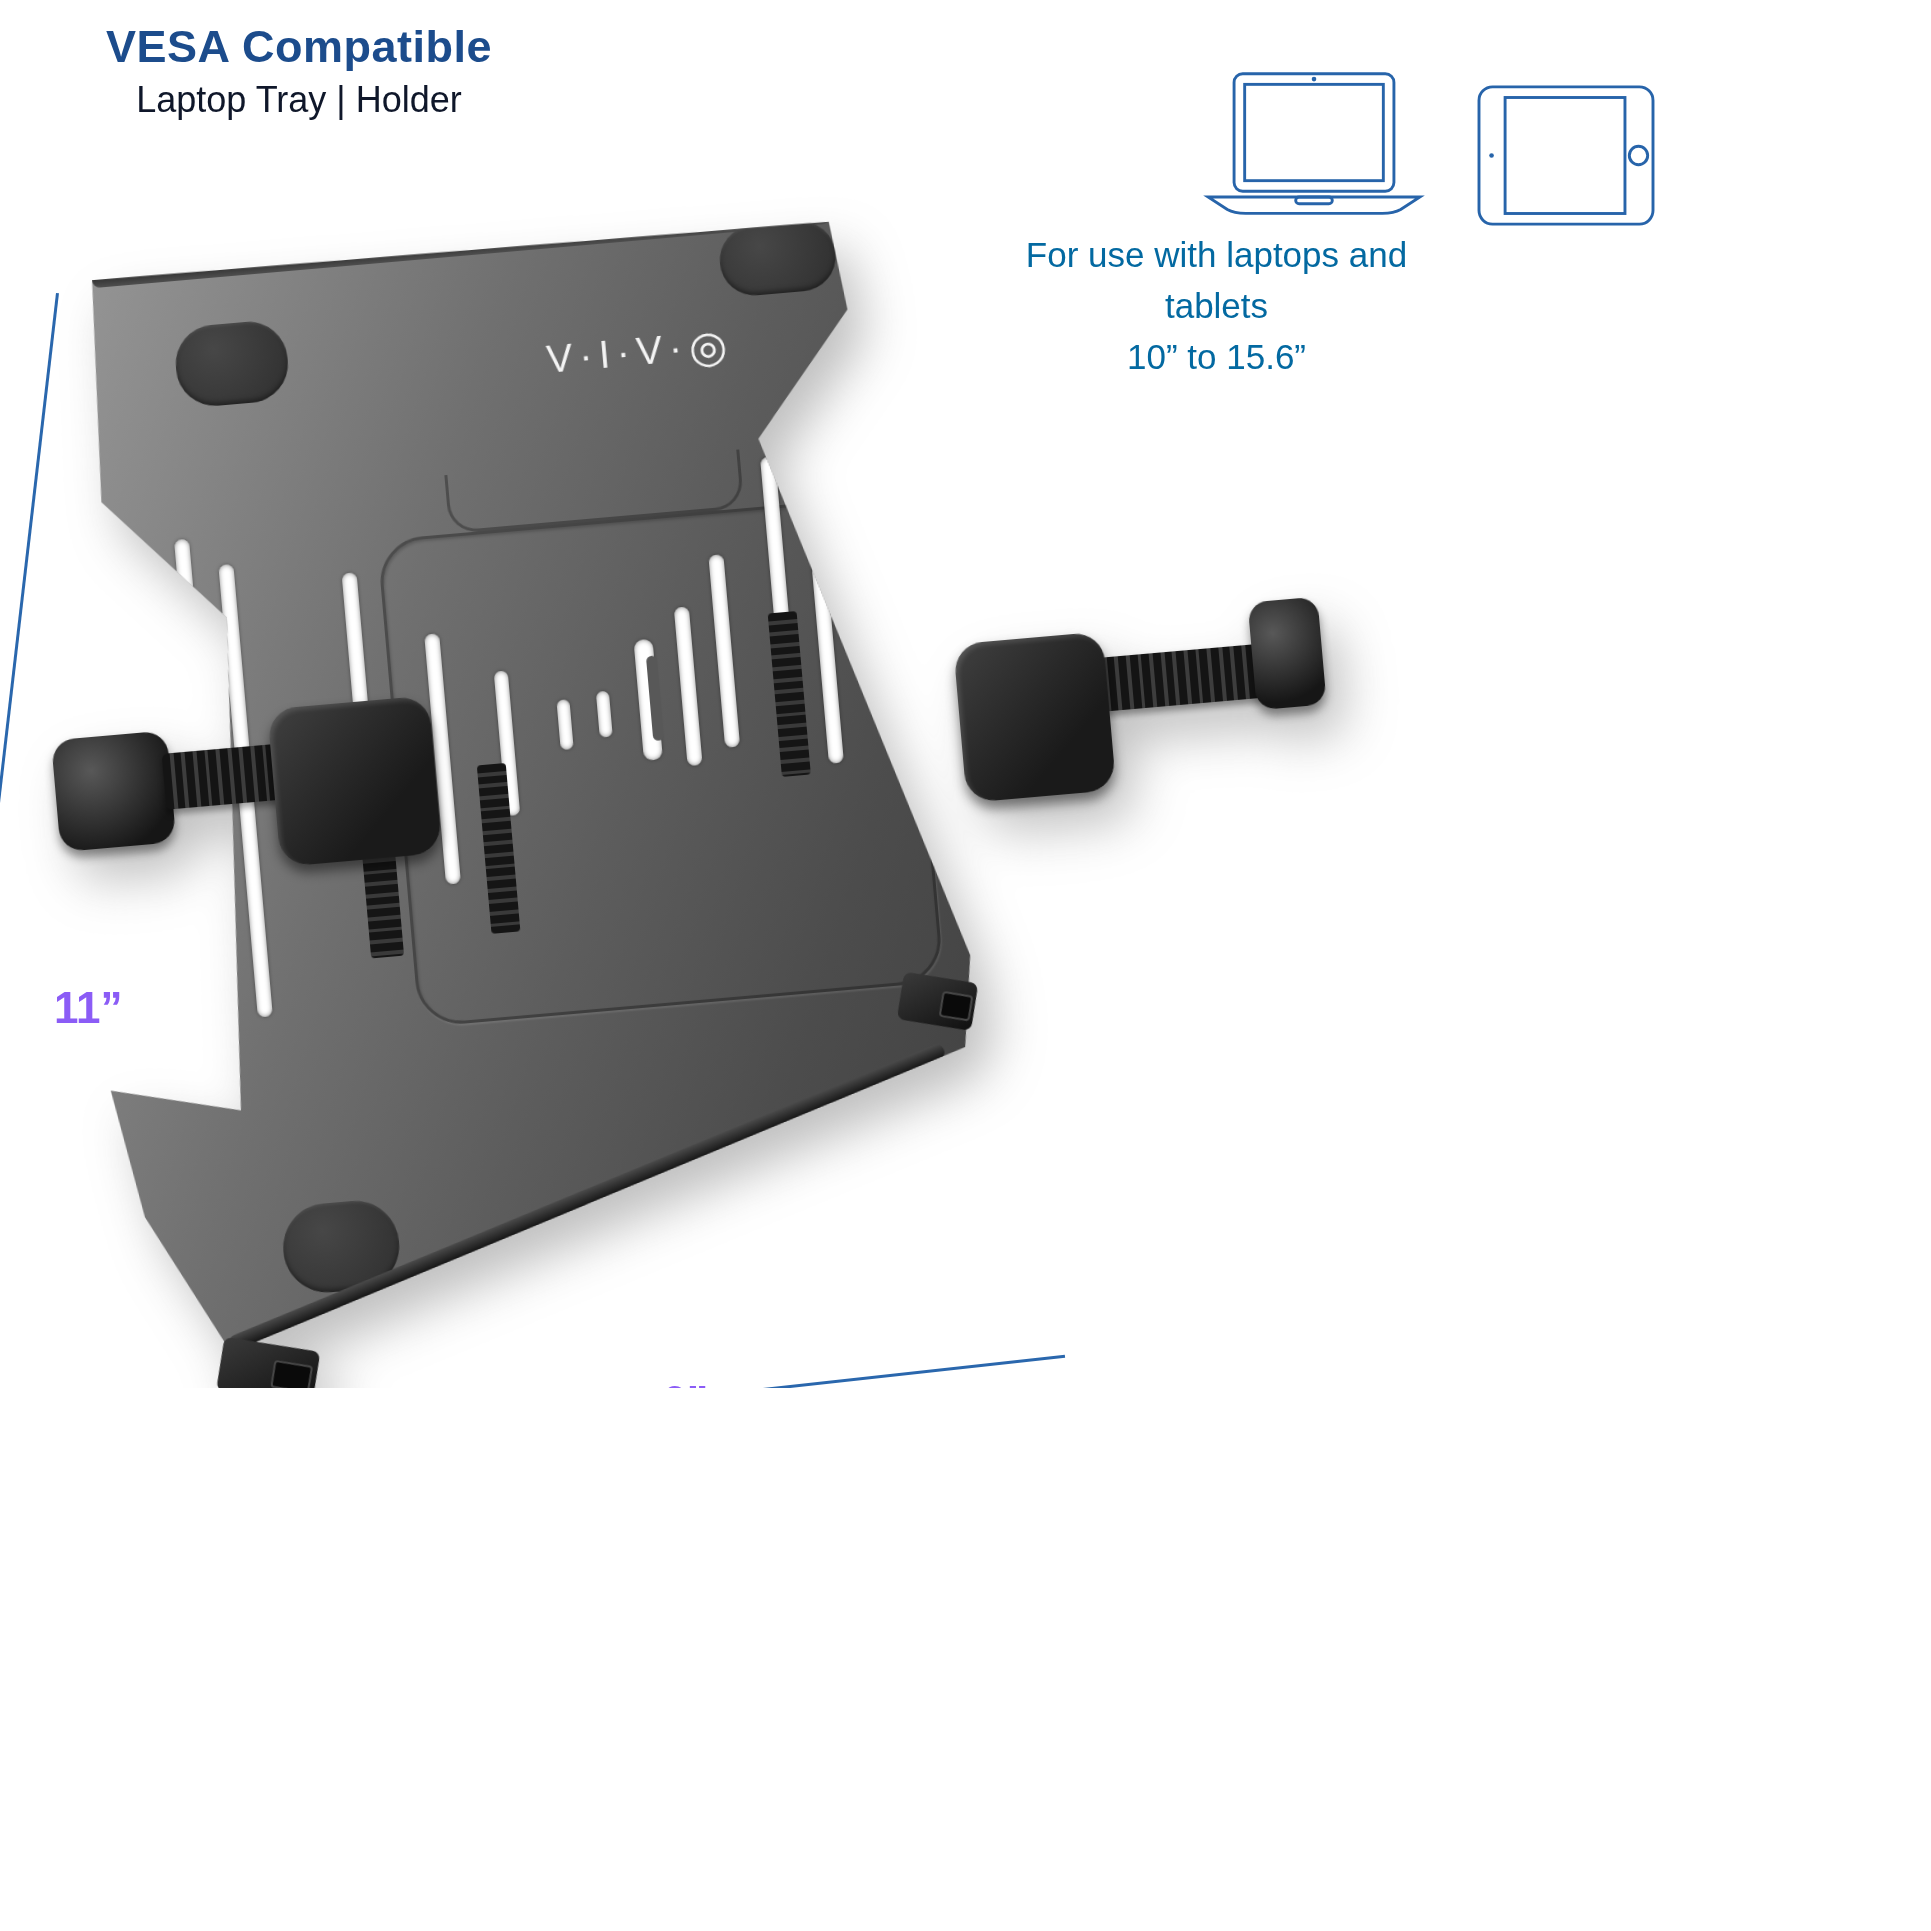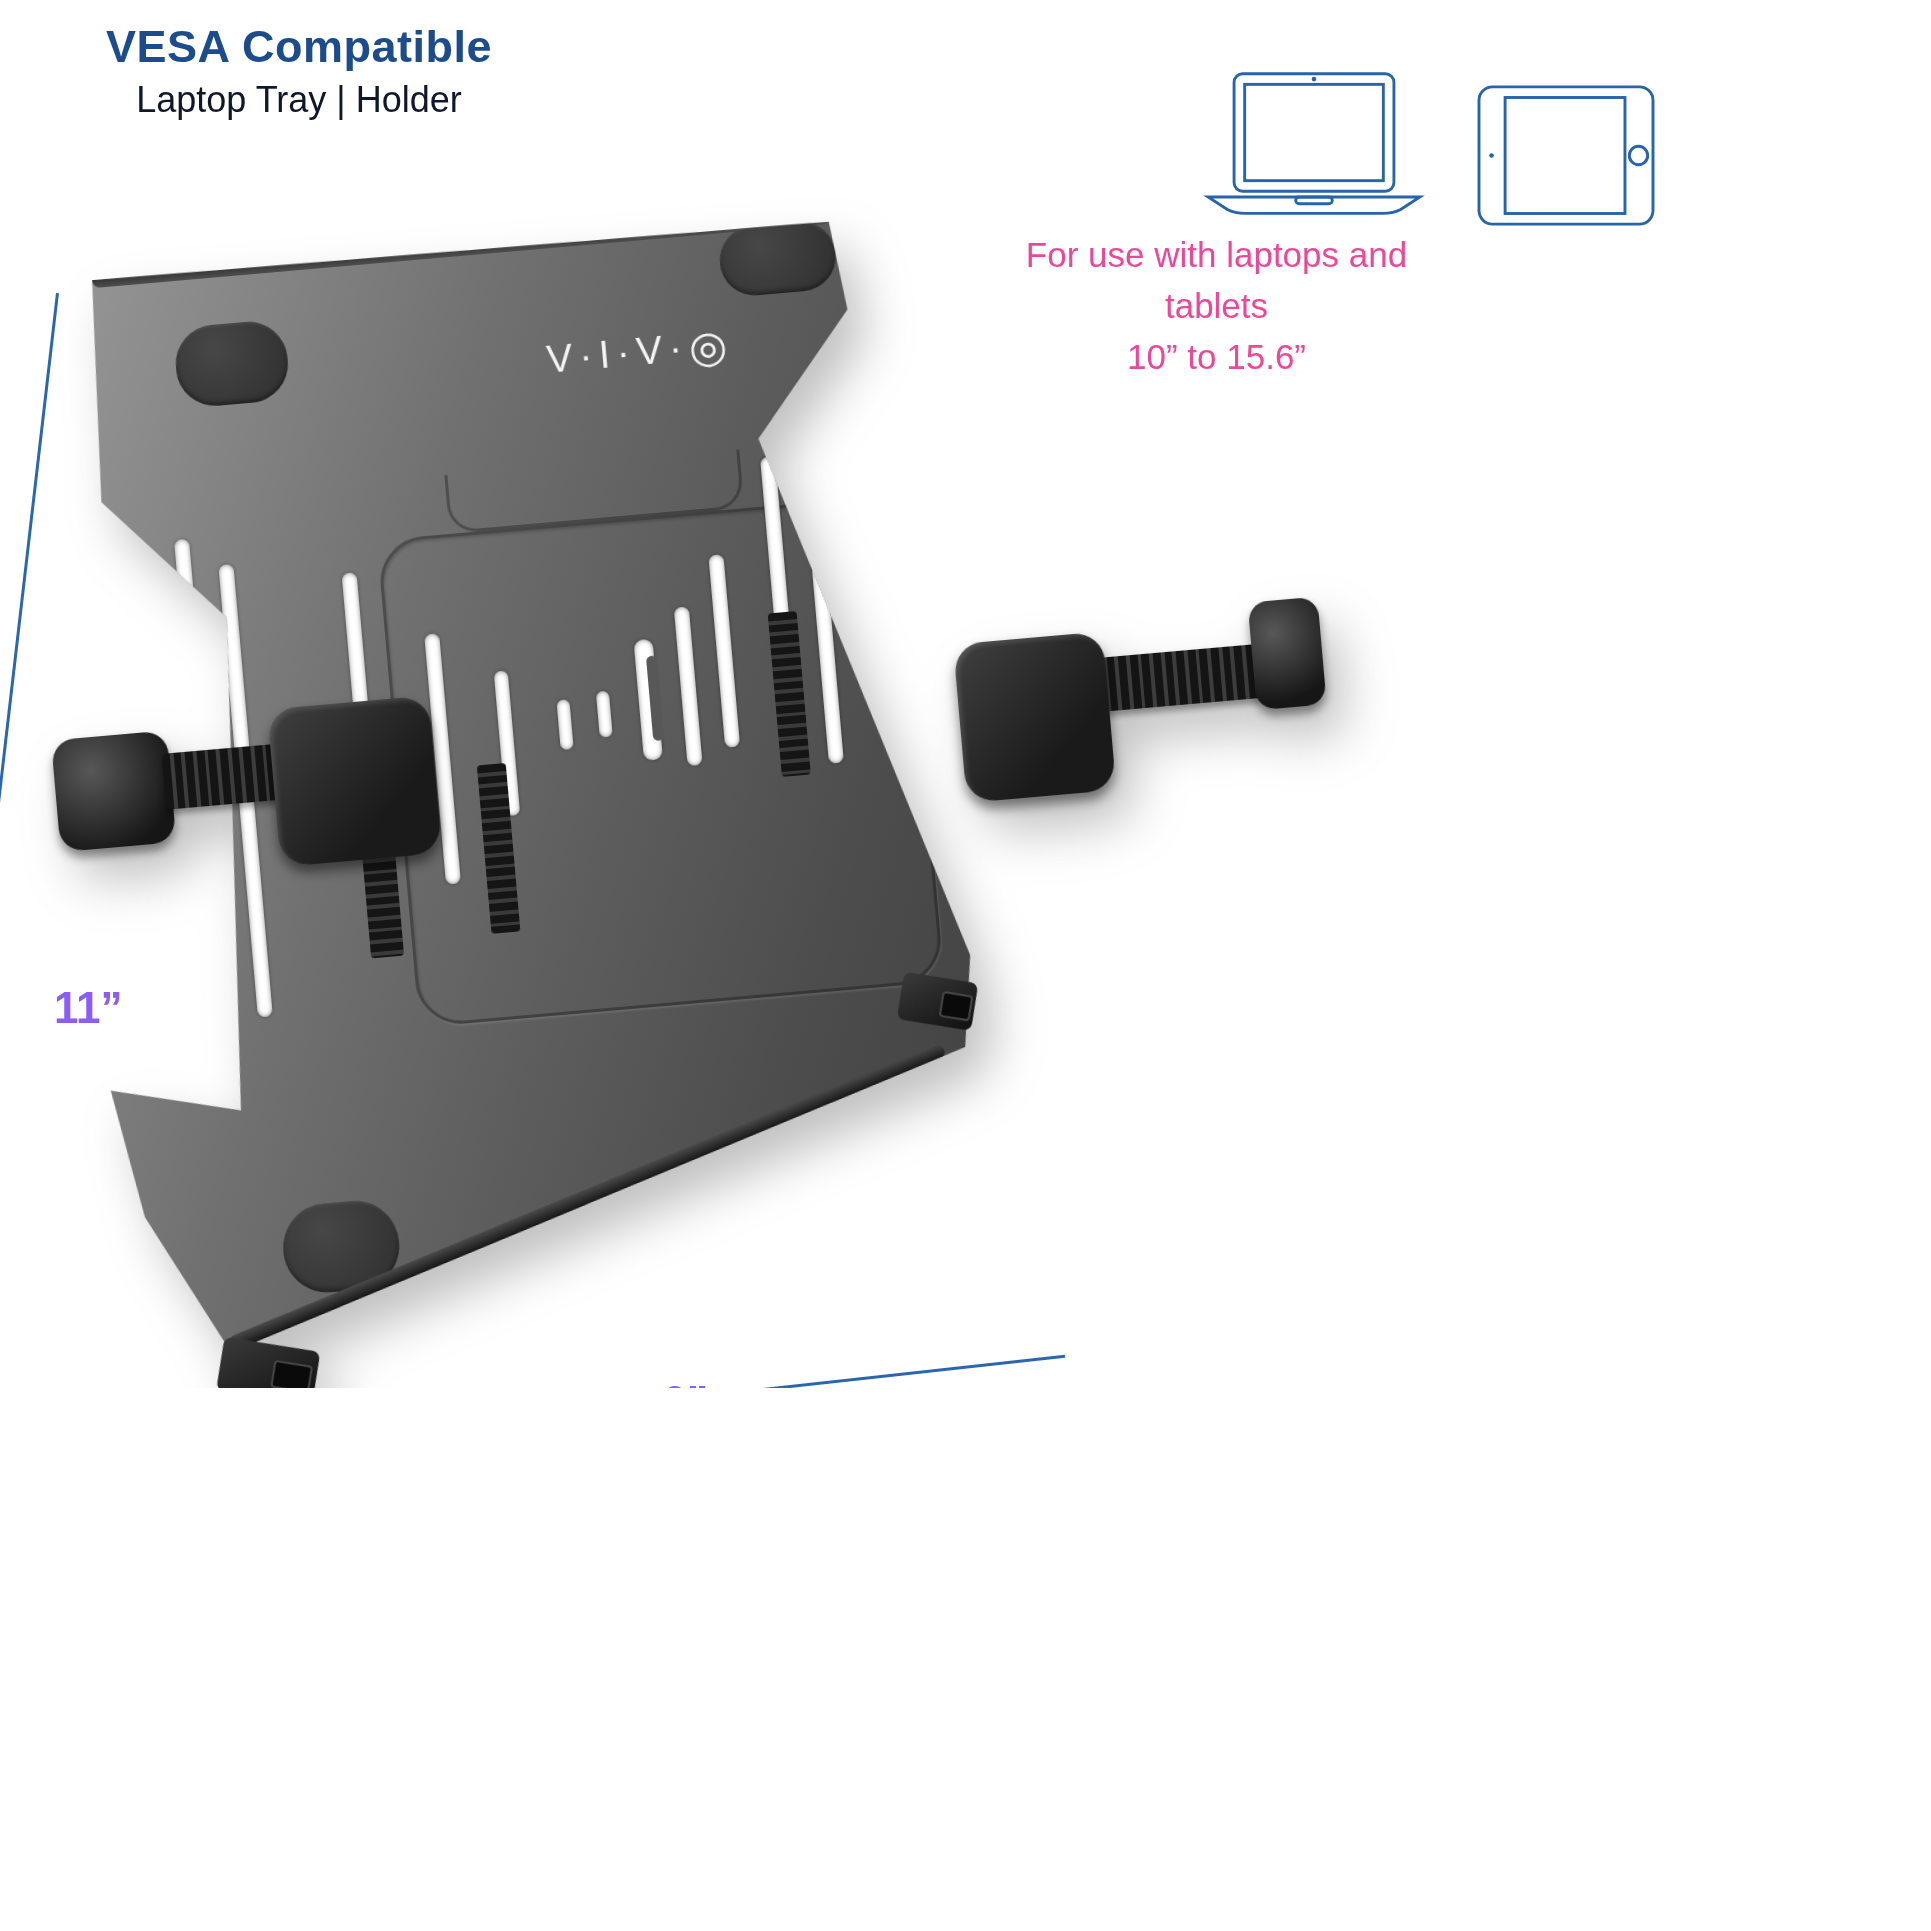--- a/index.html
+++ b/index.html
@@ -7,21 +7,21 @@
         font-family:"Liberation Sans", sans-serif;}
 
   
   .title-block{position:absolute;left:72px;top:21px;width:454px;text-align:center;}
   .title-block h1{margin:0;font-size:45px;font-weight:700;color:#1c4c8c;letter-spacing:0.5px;}
   .title-block .subtitle{margin-top:5.8px;font-size:36px;font-weight:300;color:#0f172a;}
 
   
   .dev-icon{position:absolute;}
   .device-caption{position:absolute;left:980px;top:230px;width:473px;text-align:center;
-                  color:#ec4899;font-size:35px;line-height:1.45;}
+                  color:#0369a1;font-size:35px;line-height:1.45;}
 
   
   .weight-block{position:absolute;left:1381px;top:761px;width:406px;text-align:center;color:#1a4f93;}
   .weight-block .w-title{font-size:39px;font-weight:700;margin-top:3.9px;}
   .weight-block .w-value{font-size:37px;margin-top:7.7px;}
 
   
   .vesa-block{position:absolute;left:101px;top:1595px;width:850px;text-align:center;color:#1e5696;}
   .vesa-block .v-title{font-size:43px;font-weight:700;color:#1c4c8c;margin-bottom:13.5px;}
   .vesa-block .v-line{font-size:37px;line-height:1.35;}

